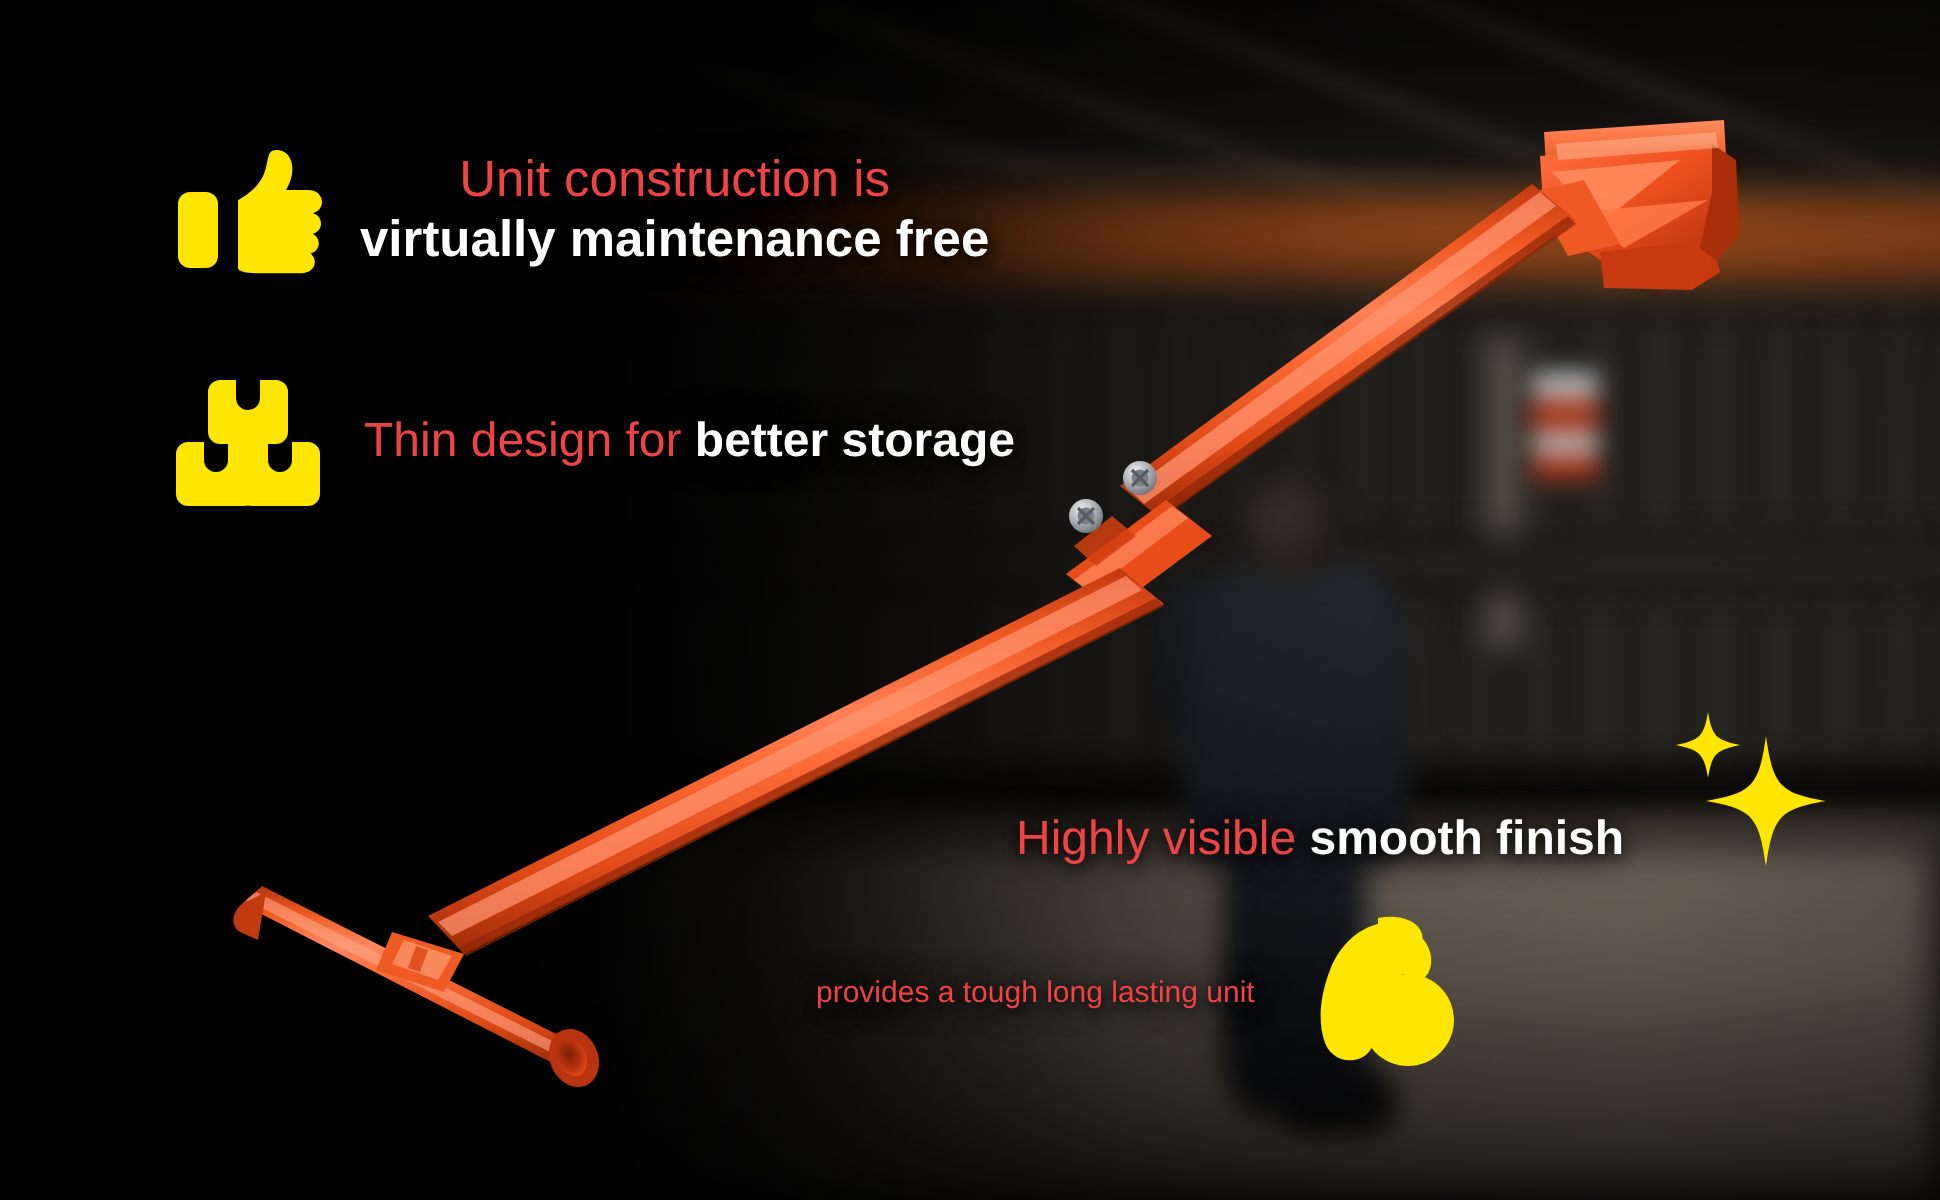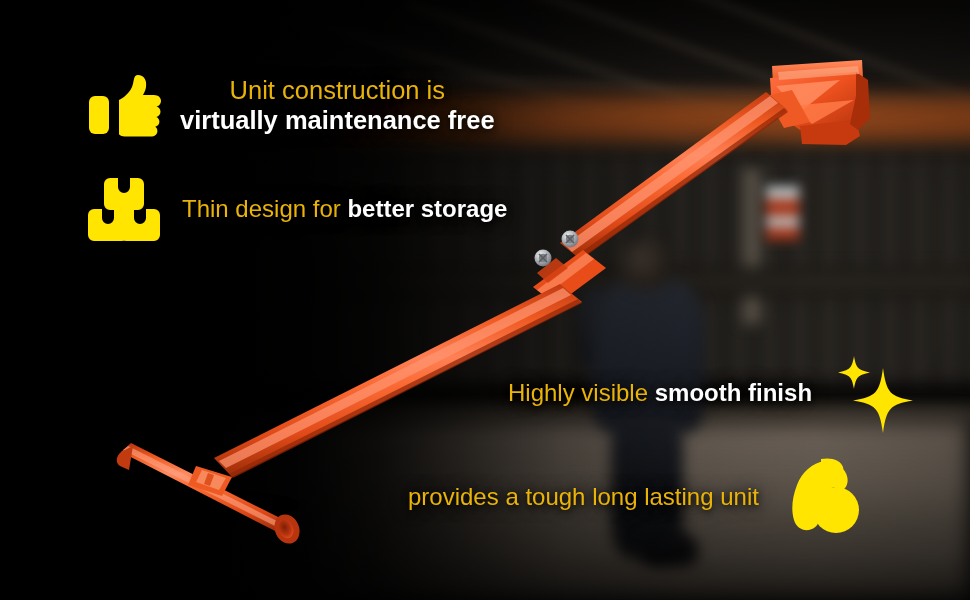--- a/index.html
+++ b/index.html
@@ -145,39 +145,39 @@
     display:flex;
     align-items:center;
     gap:14px;
   }
   .feature-text {
     line-height:1.16;
     text-shadow:0 2px 7px rgba(0,0,0,.92), 0 0 18px rgba(0,0,0,.8);
     white-space:nowrap;
   }
   .ln { display:block; }
-  .w  { color:#eab308; font-weight:400; }
+  .w  { color:#ef4444; font-weight:400; }
   .y  { color:#ffffff; font-weight:700; }
 
   
   #feat-maintenance { left:88px; top:74px; align-items:center; gap:18px; }
   #feat-maintenance .feature-text { font-size:25.5px; text-align:center; }
 
   
-  #feat-storage { left:88px; top:176px; gap:22px; }
+  #feat-storage { left:88px; top:188px; gap:22px; }
   #feat-storage .feature-text { font-size:24px; }
 
   
-  #feat-finish { left:508px; top:352px; gap:22px; }
+  #feat-finish { left:508px; top:352px; gap:22px;align-items:flex-end; }
   #feat-finish .feature-text { font-size:24px; }
 
   
   #feat-strength { left:408px; top:456px; gap:26px; }
   #feat-strength .feature-text { font-size:23.5px; text-align:center; }
-  #feat-strength .ln2 { font-size:24px; }
+  #feat-strength .ln2 { font-size:15px; }
 
   .icon { flex:0 0 auto; display:block; }
   .icon svg { display:block; }
 </style>
 </head>
 <body>
 
 <div id="stage">
 
   <div class="bg-layer">

